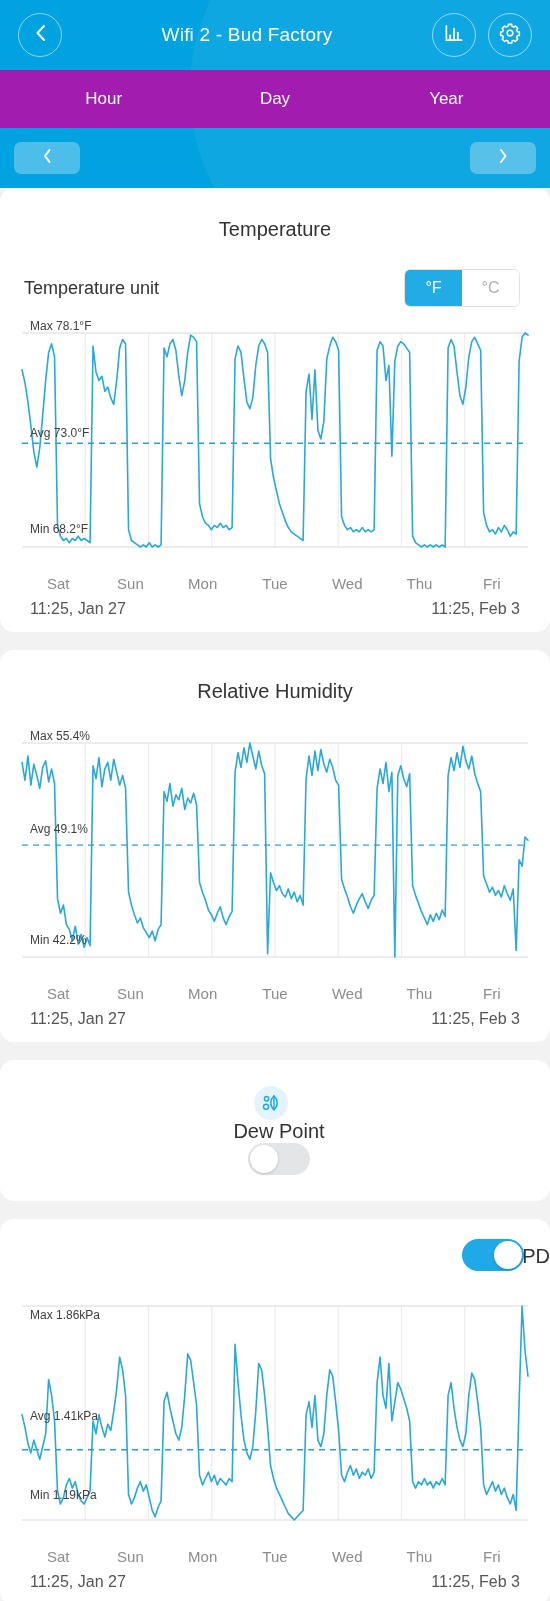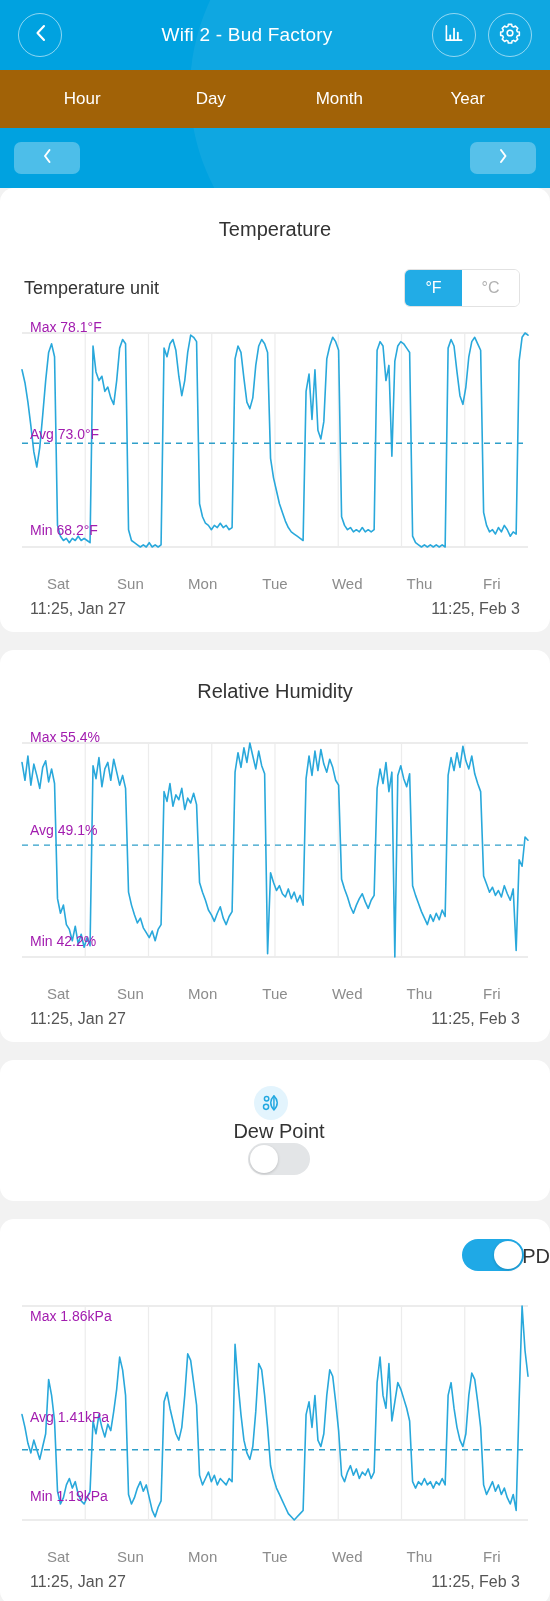--- a/index.html
+++ b/index.html
@@ -46,21 +46,21 @@
     text-align: center;
     color: #ffffff;
     font-size: 19px;
     letter-spacing: .2px;
     white-space: nowrap;
   }
   .title-right { display: flex; gap: 12px; flex: 0 0 auto; }
 
   
   .tabs {
-    background: #a16207;
+    background: #a21caf;
     height: 58px;
     display: flex;
     align-items: center;
     padding: 0 18px;
     position: relative;
     z-index: 2;
   }
   .tab {
     flex: 1 1 0;
     text-align: center;
@@ -156,22 +156,22 @@
     box-shadow: 0 1px 3px rgba(0,0,0,.18);
   }
   .toggle.on { background: #1fa9e6; }
   .toggle.on .knob { left: 32px; }
 
   
   .chart-wrap { position: relative; padding: 0 0 0 0; margin-top: 12px; }
   .chart-label {
     position: absolute;
     left: 30px;
-    font-size: 14px;
-    color: #a21caf;
+    font-size: 12px;
+    color: #404040;
     z-index: 3;
     pointer-events: none;
   }
   .chart-svg { display: block; width: 550px; }
   .xaxis {
     display: flex;
     padding: 6px 22px 0 22px;
   }
   .xaxis span {
     flex: 1 1 0; text-align: center;
@@ -233,23 +233,20 @@
         </div>
       </div>
     </div>
 
     <div class="tabs">
       <div class="tab-wrap">
           <div class="tab">Hour</div>
         </div>
       <div class="tab-wrap">
           <div class="tab">Day</div>
-        </div>
-      <div class="tab-wrap">
-          <div class="tab">Month</div>
         </div>
       <div class="tab-wrap">
           <div class="tab">Year</div>
         </div>
     </div>
 
     <div class="pager">
       <div class="pager-btn prev">
         <span>
           <svg width="12" height="18" viewBox="0 0 12 18">

